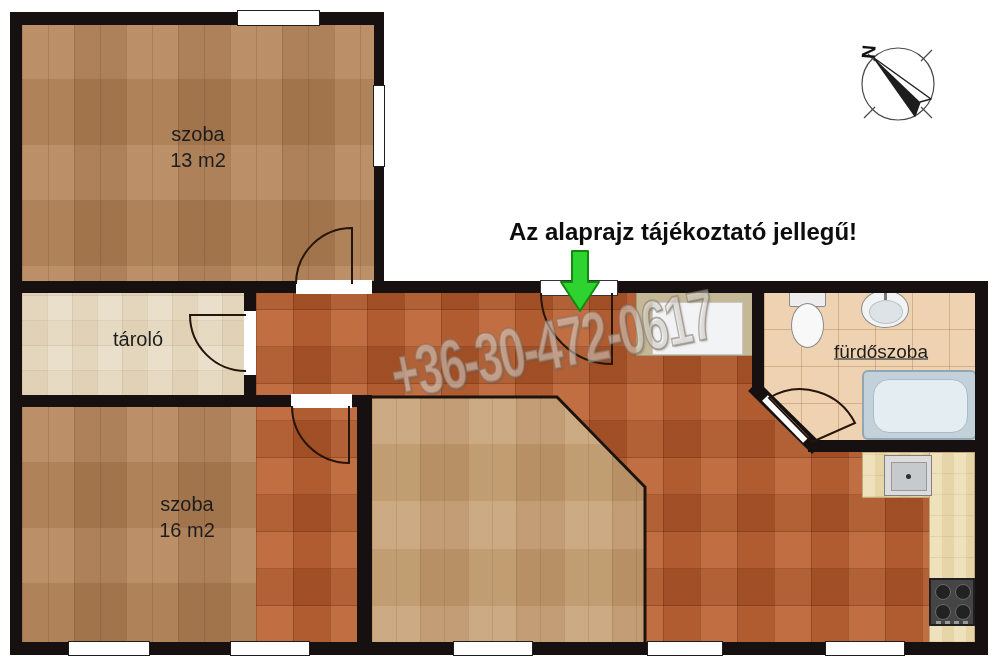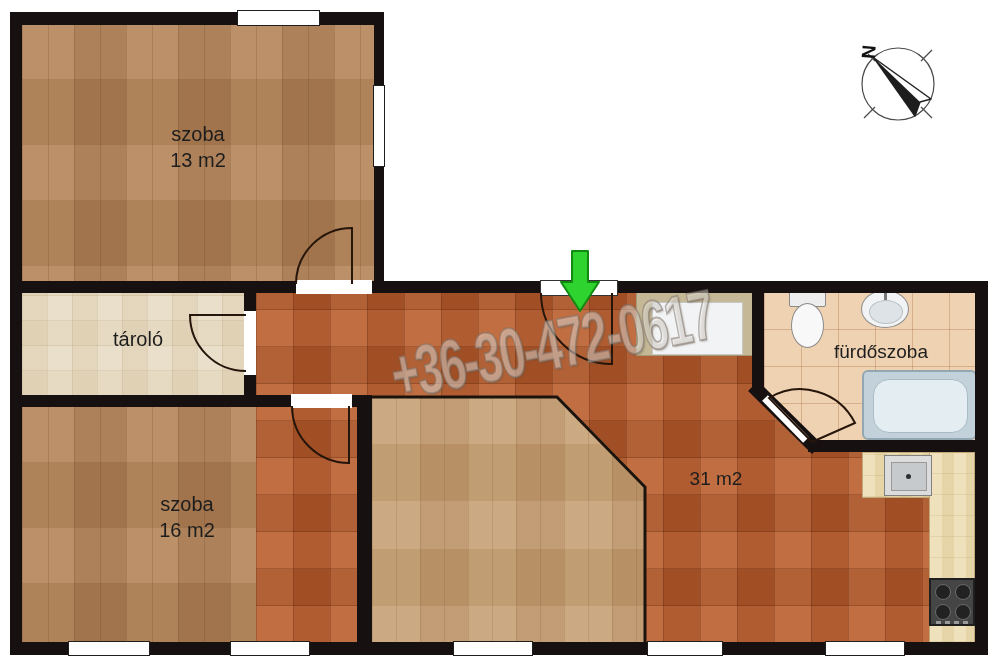--- a/index.html
+++ b/index.html
@@ -123,26 +123,26 @@
     <div>13 m2</div>
   </div>
   <div class="room-label" style="left:138px;top:339px;">
     <div>tároló</div>
   </div>
   <div class="room-label" style="left:187px;top:517px;">
     <div>szoba</div>
     <div>16 m2</div>
   </div>
   <div class="room-label small" style="left:716px;top:478px;">
-    <div>31 m2</div>
   </div>
-  <div class="room-label small" style="left:881px;top:351px;">
+  <div class="room-label small" style="left:881px;top:351px;text-decoration:underline;">
     <div>fürdőszoba</div>
   </div>
 
+  <div class="disclaimer">Az alaprajz tájékoztató jellegű!</div>
   <div class="watermark">+36-30-472-0617</div>
 
   <svg class="overlay" width="1000" height="667" viewBox="0 0 1000 667">
 
     <path d="M 372 397 L 557 397 L 645 487 L 645 643" fill="none" stroke="#1c130c" stroke-width="3"></path>
 
     <line x1="753" y1="386" x2="817" y2="449" stroke="#161110" stroke-width="14"></line>
     <line x1="765" y1="398" x2="806" y2="440" stroke="#ffffff" stroke-width="8"></line>
 
     <path d="M 296 284 A 56 56 0 0 1 352 228 L 352 284" fill="none" stroke="#26150a" stroke-width="2"></path>

